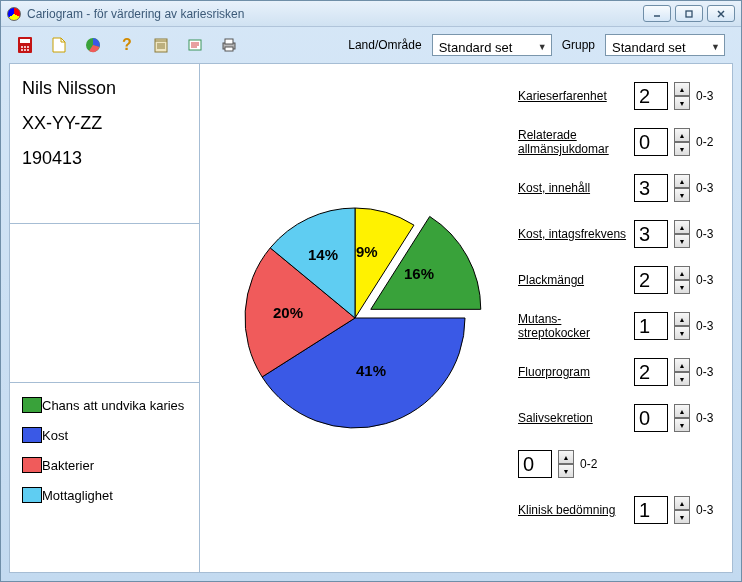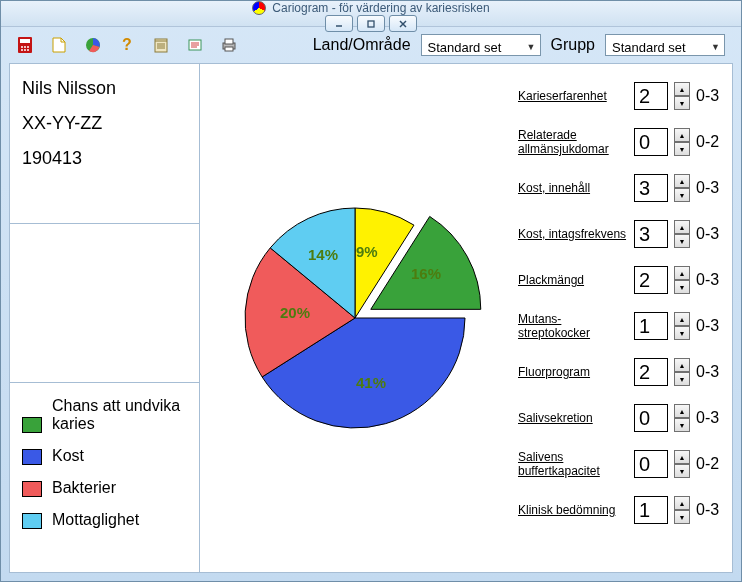--- a/index.html
+++ b/index.html
@@ -1,47 +1,47 @@
 <!DOCTYPE html>
 <html><head>
 <meta charset="utf-8">
 <style>
   * { box-sizing: border-box; margin: 0; padding: 0; }
   body { font-family: Tahoma, Arial, sans-serif; font-size: 11px; background: #fff; width: 742px; height: 582px; overflow: hidden; }
   .window { width: 742px; height: 582px; background: linear-gradient(to bottom,#d6e7f7,#c3daf0); border: 1px solid #6f8ea8; display: flex; flex-direction: column; }
-  .titlebar { height: 26px; background: linear-gradient(to bottom,#e8f1fb,#d0e2f2); display: flex; align-items: center; justify-content: space-between; padding: 0 6px; border-bottom:1px solid #b0c4da;flex-direction:column;}
+  .titlebar { height: 26px; background: linear-gradient(to bottom,#e8f1fb,#d0e2f2); display: flex; align-items: center; justify-content: space-between; padding: 0 6px; border-bottom:1px solid #b0c4da;}
   .titlebar-left { display:flex; align-items:center; gap:6px;}
   .title-icon { width:14px; height:14px; border-radius:50%; background: conic-gradient(red 0 33%, yellow 33% 66%, blue 66% 100%); border:1px solid #666;}
   .title-text { color:#3c5a78; font-size:12px;}
   .win-buttons { display:flex; gap:4px;}
   .win-btn { width:28px; height:17px; border:1px solid #6f8ea8; border-radius:3px; background:linear-gradient(#f8fbfe,#d6e7f7); display:flex; align-items:center; justify-content:center; font-size:11px; color:#33506c; cursor:pointer;}
   .win-btn svg{display:block;}
   .toolbar { height:36px; display:flex; align-items:center; padding:0 16px; gap:20px;}
   .toolbar-icons{ display:flex; gap:18px; align-items:center;}
   .tb-icon { width:16px; height:16px; cursor:pointer; display:flex; align-items:center; justify-content:center;}
   .dd-row { margin-left:auto; display:flex; align-items:center; gap:10px;}
-  .dd-label{ font-size:16px; color:#000;}
+  .dd-label{ font-size:12px; color:#000;}
   .dd { position:relative; width:120px; height:22px; background:#fff; border:1px solid #7a96ac; display:flex; align-items:center; padding:4px 18px 0 6px; font-size:13px; font-family:Arial; cursor:pointer;}
   .dd:after{content:"▼"; position:absolute; right:4px; font-size:9px; color:#333;}
   .content { flex:1; display:flex; background:#fff; margin:0 8px 8px 8px; border:1px solid #a6bdd4;}
   .left-col { width:190px; display:flex; flex-direction:column;}
   .info-box { border-bottom:1px solid #a6bdd4; border-right:1px solid #a6bdd4; padding:14px 12px; display:flex; flex-direction:column; gap:14px; font-size:18px; color:#000; height:160px;}
   .legend-box { border-top:1px solid #a6bdd4; border-right:1px solid #a6bdd4; padding:14px 12px; display:flex; flex-direction:column; gap:14px; margin-top:auto; flex:0 0 190px;}
-  .legend-item { display:flex; align-items:flex-end; gap:10px; font-size:16px;}
+  .legend-item { display:flex; align-items:center; font-size:13px;}
   .legend-swatch{ width:20px; height:16px; border:1px solid #000; flex-shrink:0;}
   .chart-col { flex:1; display:flex; align-items:center; justify-content:center; position:relative;}
   .chart-wrap{ position:relative; width:300px; height:300px;}
-  .slice-label{ position:absolute; font-size:15px; font-weight:bold; color:#4d7c0f;}
+  .slice-label{ position:absolute; font-size:15px; font-weight:bold; color:#000000;}
   .right-col { width:222px; border-left:0; padding:14px 8px 0 8px; display:flex; flex-direction:column; gap:10px;}
   .param-row { display:flex; align-items:center; gap:6px; min-height:36px;}
   .param-label { flex:1; font-size:12px; line-height:14px;text-decoration:underline;}
   .param-input { width:34px; height:28px; border:1px solid #000; background:#fff; font-size:20px; font-family:Arial; text-align:left; padding:0 4px; line-height:26px;}
   .spin { display:flex; flex-direction:column; height:28px; width:16px;}
   .spin-btn{ flex:1; border:1px solid #707070; background:linear-gradient(#f7f7f7,#dedede); display:flex; align-items:center; justify-content:center; cursor:pointer; font-size:7px;}
-  .param-range{ width:28px; font-size:16px;}
+  .param-range{ width:28px; font-size:12px;}
   .spacer { flex:1; border-right:1px solid #a6bdd4;}
 </style>
 </head>
 <body>
 
 <div class="window">
   <div class="titlebar">
     <div class="titlebar-left">
       <div class="title-icon"></div>
       <div class="title-text">Cariogram - för värdering av kariesrisken</div>
@@ -163,23 +163,23 @@
       <div class="chart-wrap">
         <svg id="pie-svg" width="300" height="300" viewBox="0 0 300 300">
             <path d="M 150 150 L 150 40 A 110 110 0 0 1 208.9409474476896 57.123928194778344 Z" fill="#fff200" stroke="#000" stroke-width="1"></path>
             <path d="M 165.77352024078954 141.32843386616912 L 224.71446768847915 48.452362060947465 A 110 110 0 0 1 275.77352024078954 141.32843386616912 Z" fill="#39a23a" stroke="#000" stroke-width="1"></path>
             <path d="M 150 150 L 260 150 A 110 110 0 0 1 57.123928194778344 208.94094744768964 Z" fill="#3a59e6" stroke="#000" stroke-width="1"></path>
             <path d="M 150 150 L 57.123928194778344 208.94094744768964 A 110 110 0 0 1 65.24354329466318 79.88336112764414 Z" fill="#f05b5b" stroke="#000" stroke-width="1"></path>
             <path d="M 150 150 L 65.24354329466318 79.88336112764414 A 110 110 0 0 1 149.99999999999997 40 Z" fill="#5fcdf2" stroke="#000" stroke-width="1"></path>
           </svg>
         <div id="pie-labels">
             <div class="slice-label" style="left: 151.027px; top: 74.508px;">9%</div>
-            <div class="slice-label" style="left: 206px; top: 96.5458px;">16%</div>
-            <div class="slice-label" style="left: 151.027px; top: 206px;">41%</div>
-            <div class="slice-label" style="left: 75px; top: 135.718px; text-align: right;">20%</div>
+            <div class="slice-label" style="left: 199px; top: 96.5458px;">16%</div>
+            <div class="slice-label" style="left: 151.027px; top: 194px;">41%</div>
+            <div class="slice-label" style="left: 68px; top: 135.718px; text-align: right;">20%</div>
             <div class="slice-label" style="left: 102.962px; top: 78.2908px;">14%</div>
           </div>
       </div>
     </div>
 
     <div class="right-col" id="params-col">
         <div class="param-row">
           <div class="param-label">Karieserfarenhet</div>
           <div class="param-input">2</div>
           <div class="spin">
@@ -245,21 +245,20 @@
         <div class="param-row">
           <div class="param-label">Salivsekretion</div>
           <div class="param-input">0</div>
           <div class="spin">
             <div class="spin-btn">▲</div>
             <div class="spin-btn">▼</div>
           </div>
           <div class="param-range">0-3</div>
         </div>
         <div class="param-row">
-          <div class="param-label">Salivens buffertkapacitet</div>
           <div class="param-input">0</div>
           <div class="spin">
             <div class="spin-btn">▲</div>
             <div class="spin-btn">▼</div>
           </div>
           <div class="param-range">0-2</div>
         </div>
         <div class="param-row">
           <div class="param-label">Klinisk bedömning</div>
           <div class="param-input">1</div>

